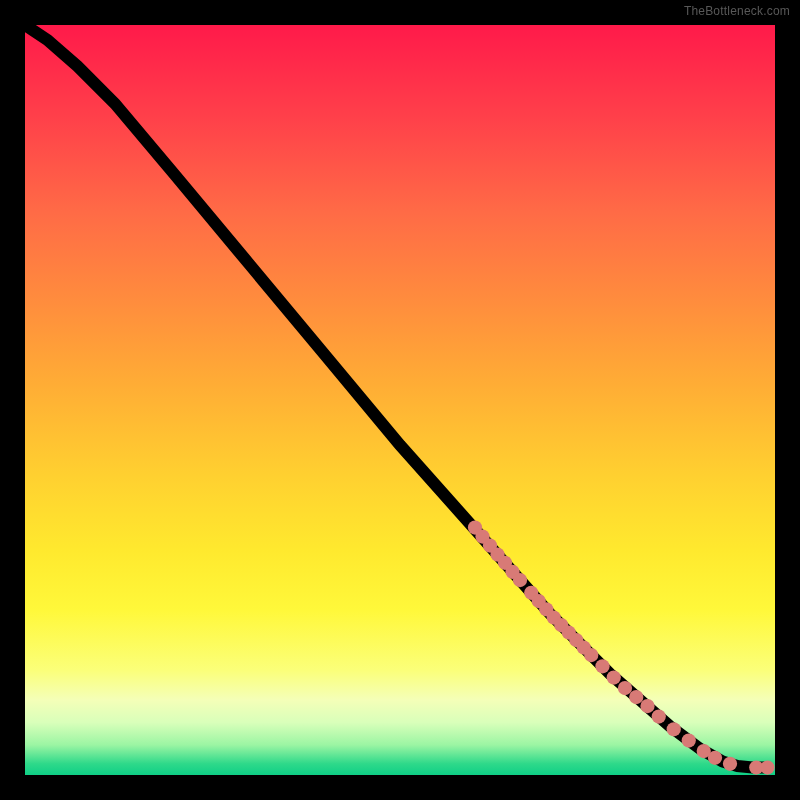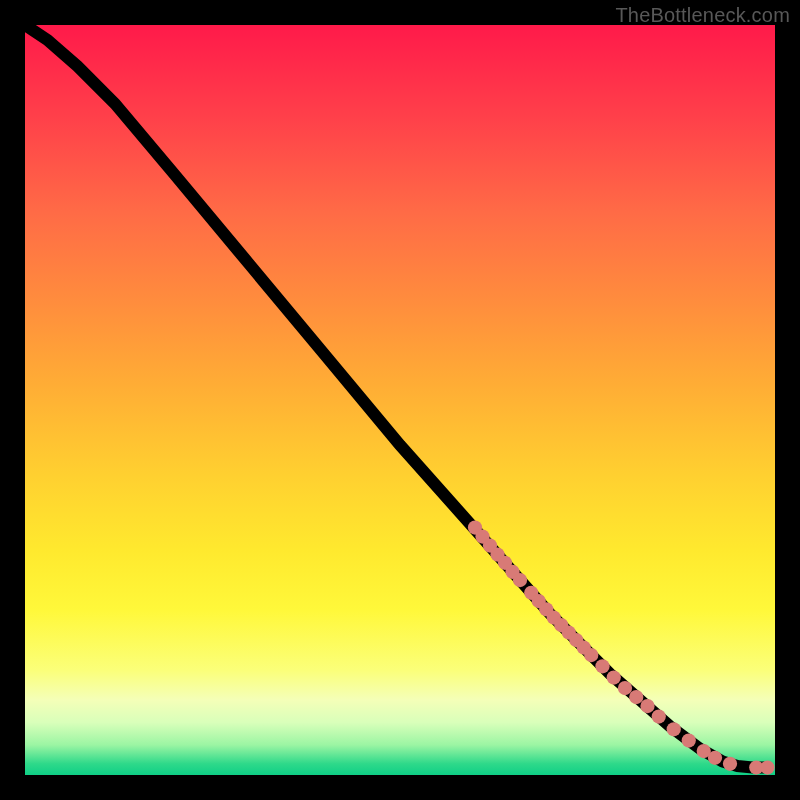--- a/index.html
+++ b/index.html
@@ -56,21 +56,21 @@
   .marker {
     fill: #d87a76;
     stroke: #d87a76;
     stroke-width: 0;
   }
   .watermark {
     position: absolute;
     top: 4px;
     right: 10px;
     color: #585858;
-    font-size: 20px;
+    font-size: 12px;
     font-weight: 400;
     letter-spacing: 0.2px;
     user-select: none;
   }
 </style>
 </head>
 <body>
 
 <div class="stage">
   <div class="plot"></div>

